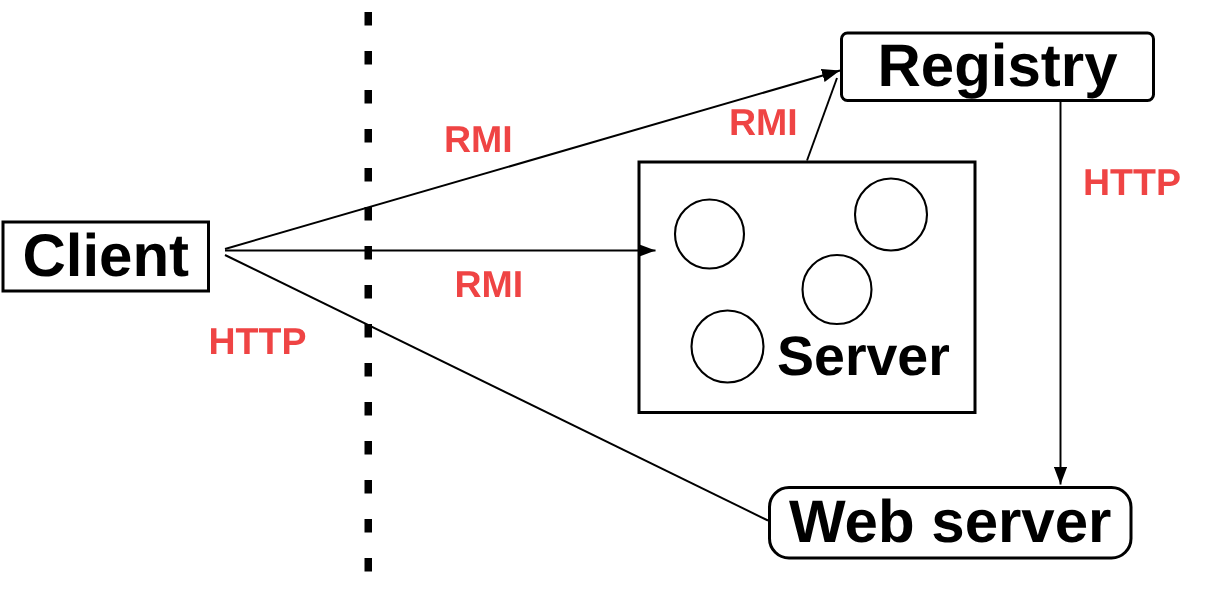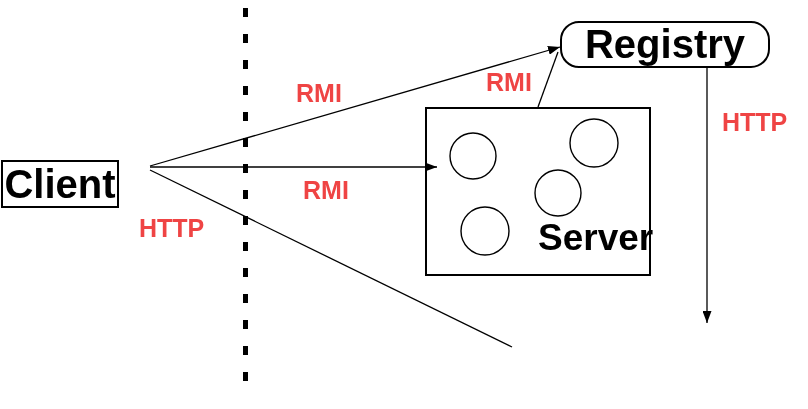--- a/index.html
+++ b/index.html
@@ -28,47 +28,46 @@
     display: flex;
     align-items: center;
     justify-content: center;
     border: 2px solid #000000;
     color: #000000;
     font-weight: bold;
     background: transparent;
     white-space: nowrap;
   }
   .node-client {
-    left: 1px; top: 160px; width: 118px; height: 48px;
+    left: 1px; top: 147px; width: 139px; height: 48px;
     font-size: 40px;
   }
   .node-registry {
     left: 560px; top: 21px; width: 210px; height: 47px;
     font-size: 40px;
-    border-radius: 19px;
+    border-radius: 5px;
   }
   .node-webserver {
     left: 512px; top: 324px; width: 243px; height: 49px;
     font-size: 40px;
     border-radius: 14px;
   }
   .node-serverbox {
     left: 425px; top: 107px; width: 226px; height: 169px;
     border: 2px solid #000000;
     background: transparent;
   }
   .server-label {
     position: absolute;
     left: 518px; top: 219px;
     font-size: 37px;
     font-weight: bold;
     color: #000000;
     line-height: 1;
     white-space: nowrap;
-    margin-left: 20px;
   }
   .edge-label {
     position: absolute;
     font-size: 25px;
     font-weight: bold;
     color: #ef4444;
     line-height: 1;
     white-space: nowrap;
   }
   .edge-label-rmi-top      { left: 296px; top: 81px;  }
@@ -110,20 +109,23 @@
   <div class="node node-serverbox"></div>
 
   <div class="node node-client">
     <span>Client</span>
   </div>
 
   <div class="node node-registry">
     <span>Registry</span>
   </div>
 
+  <div class="node node-webserver">
+    <span>Web server</span>
+  </div>
 
   <div class="server-label">Server</div>
 
   <div class="edge-label edge-label-rmi-top">RMI</div>
 
   <div class="edge-label edge-label-rmi-registry">RMI</div>
 
   <div class="edge-label edge-label-rmi-server">RMI</div>
 
   <div class="edge-label edge-label-http-left">HTTP</div>

